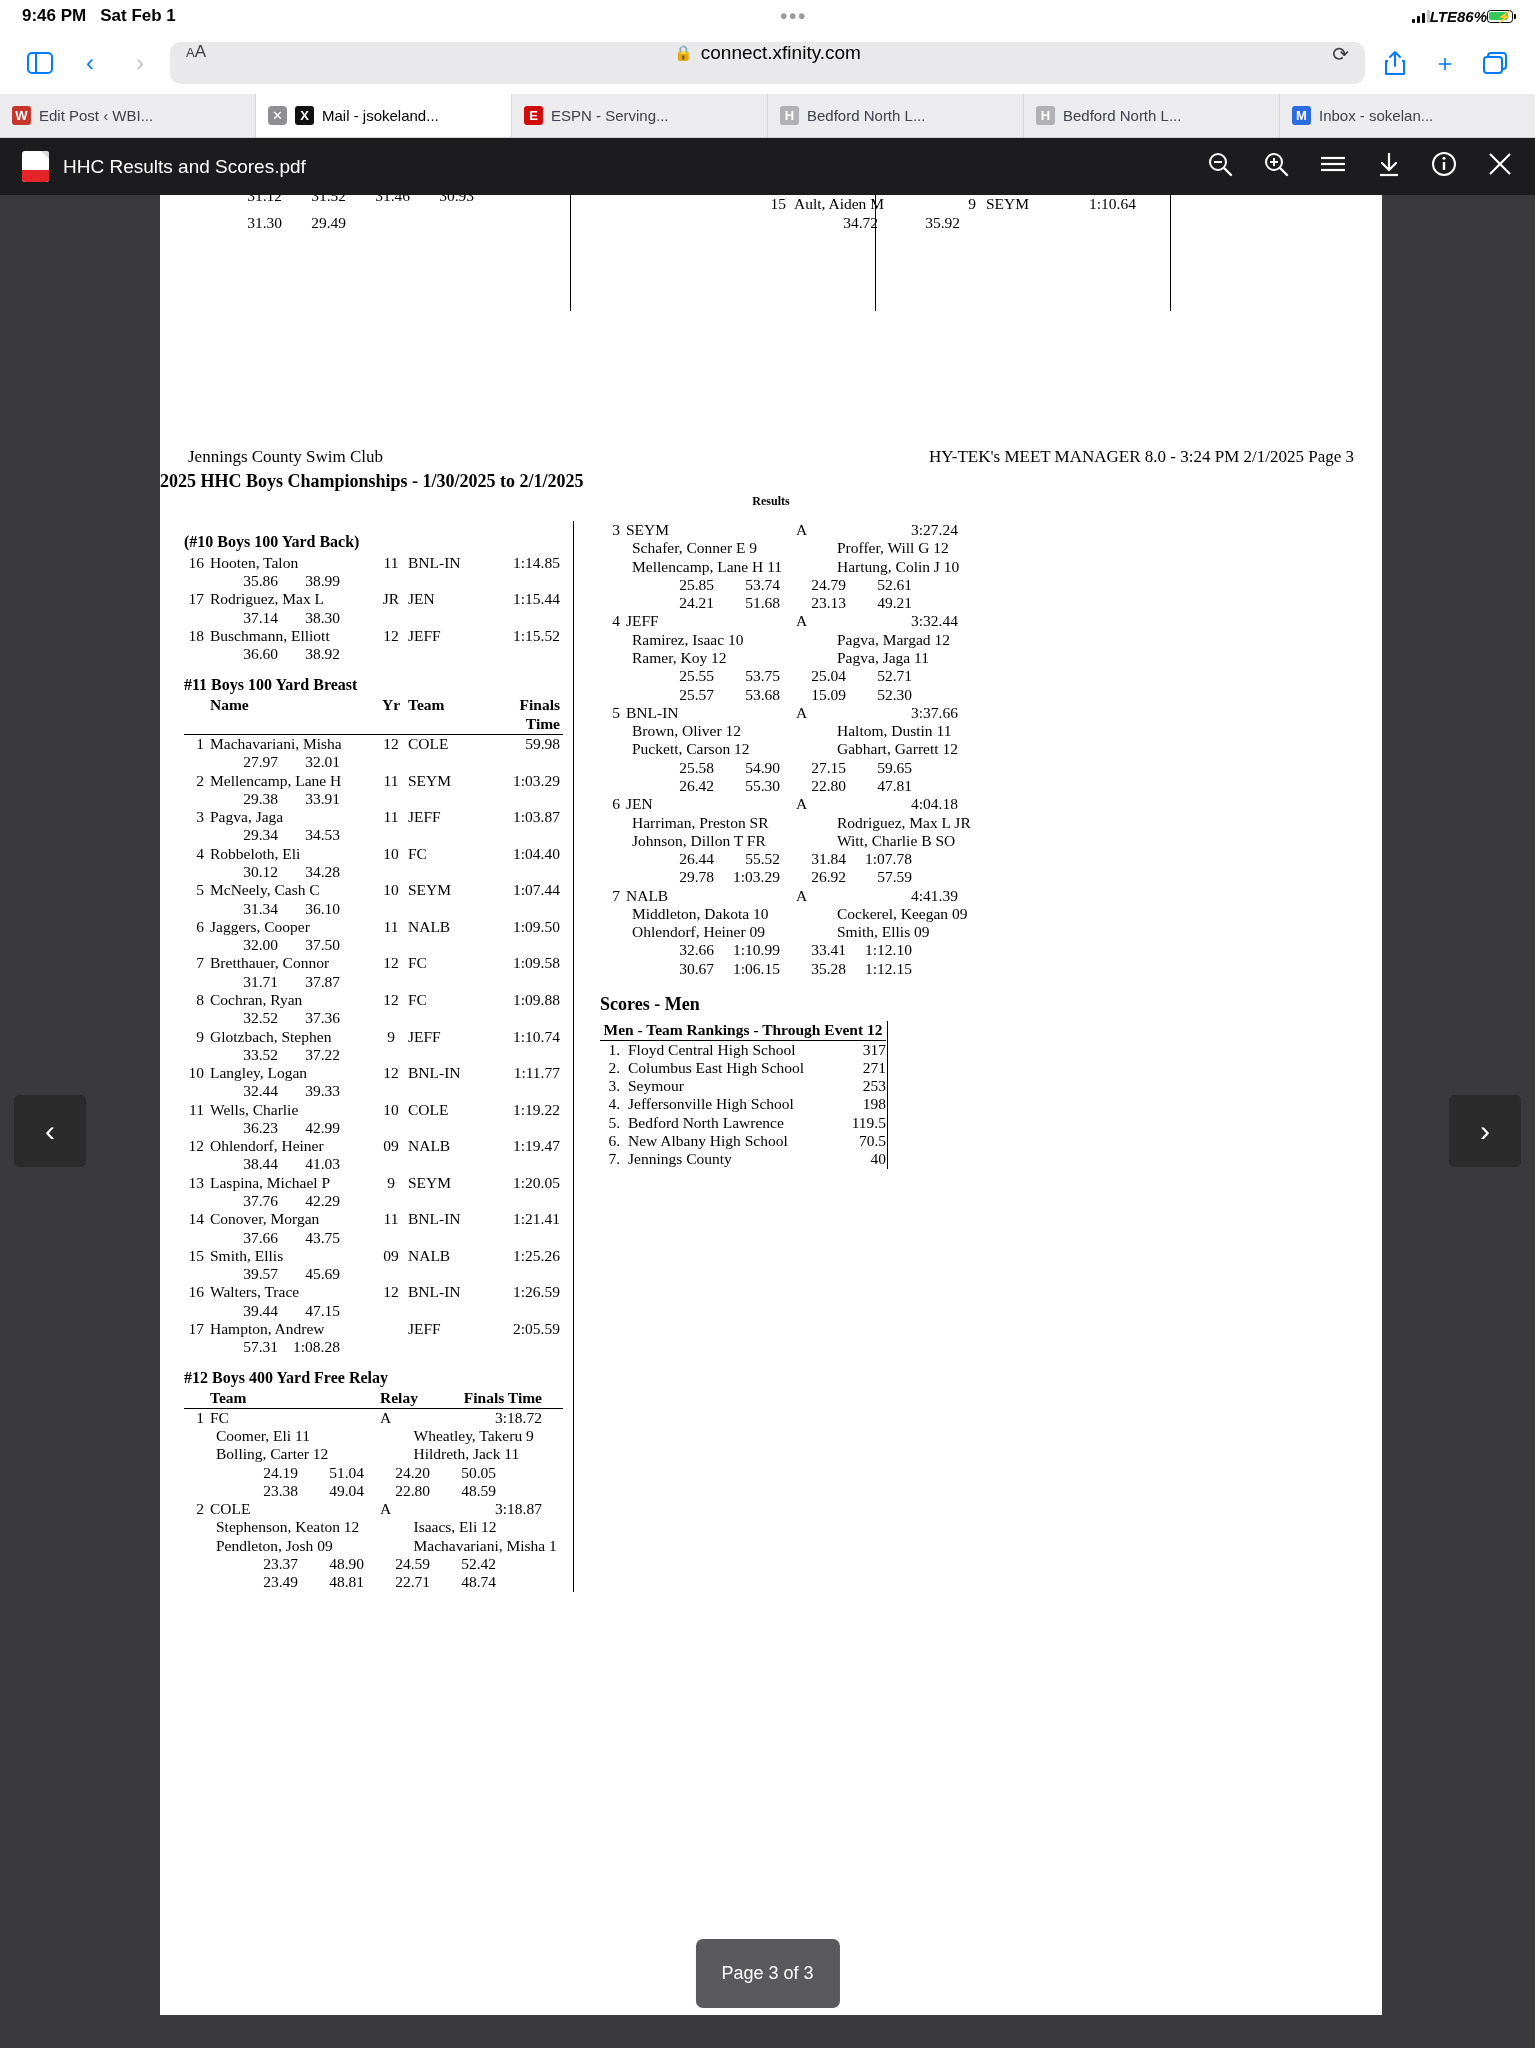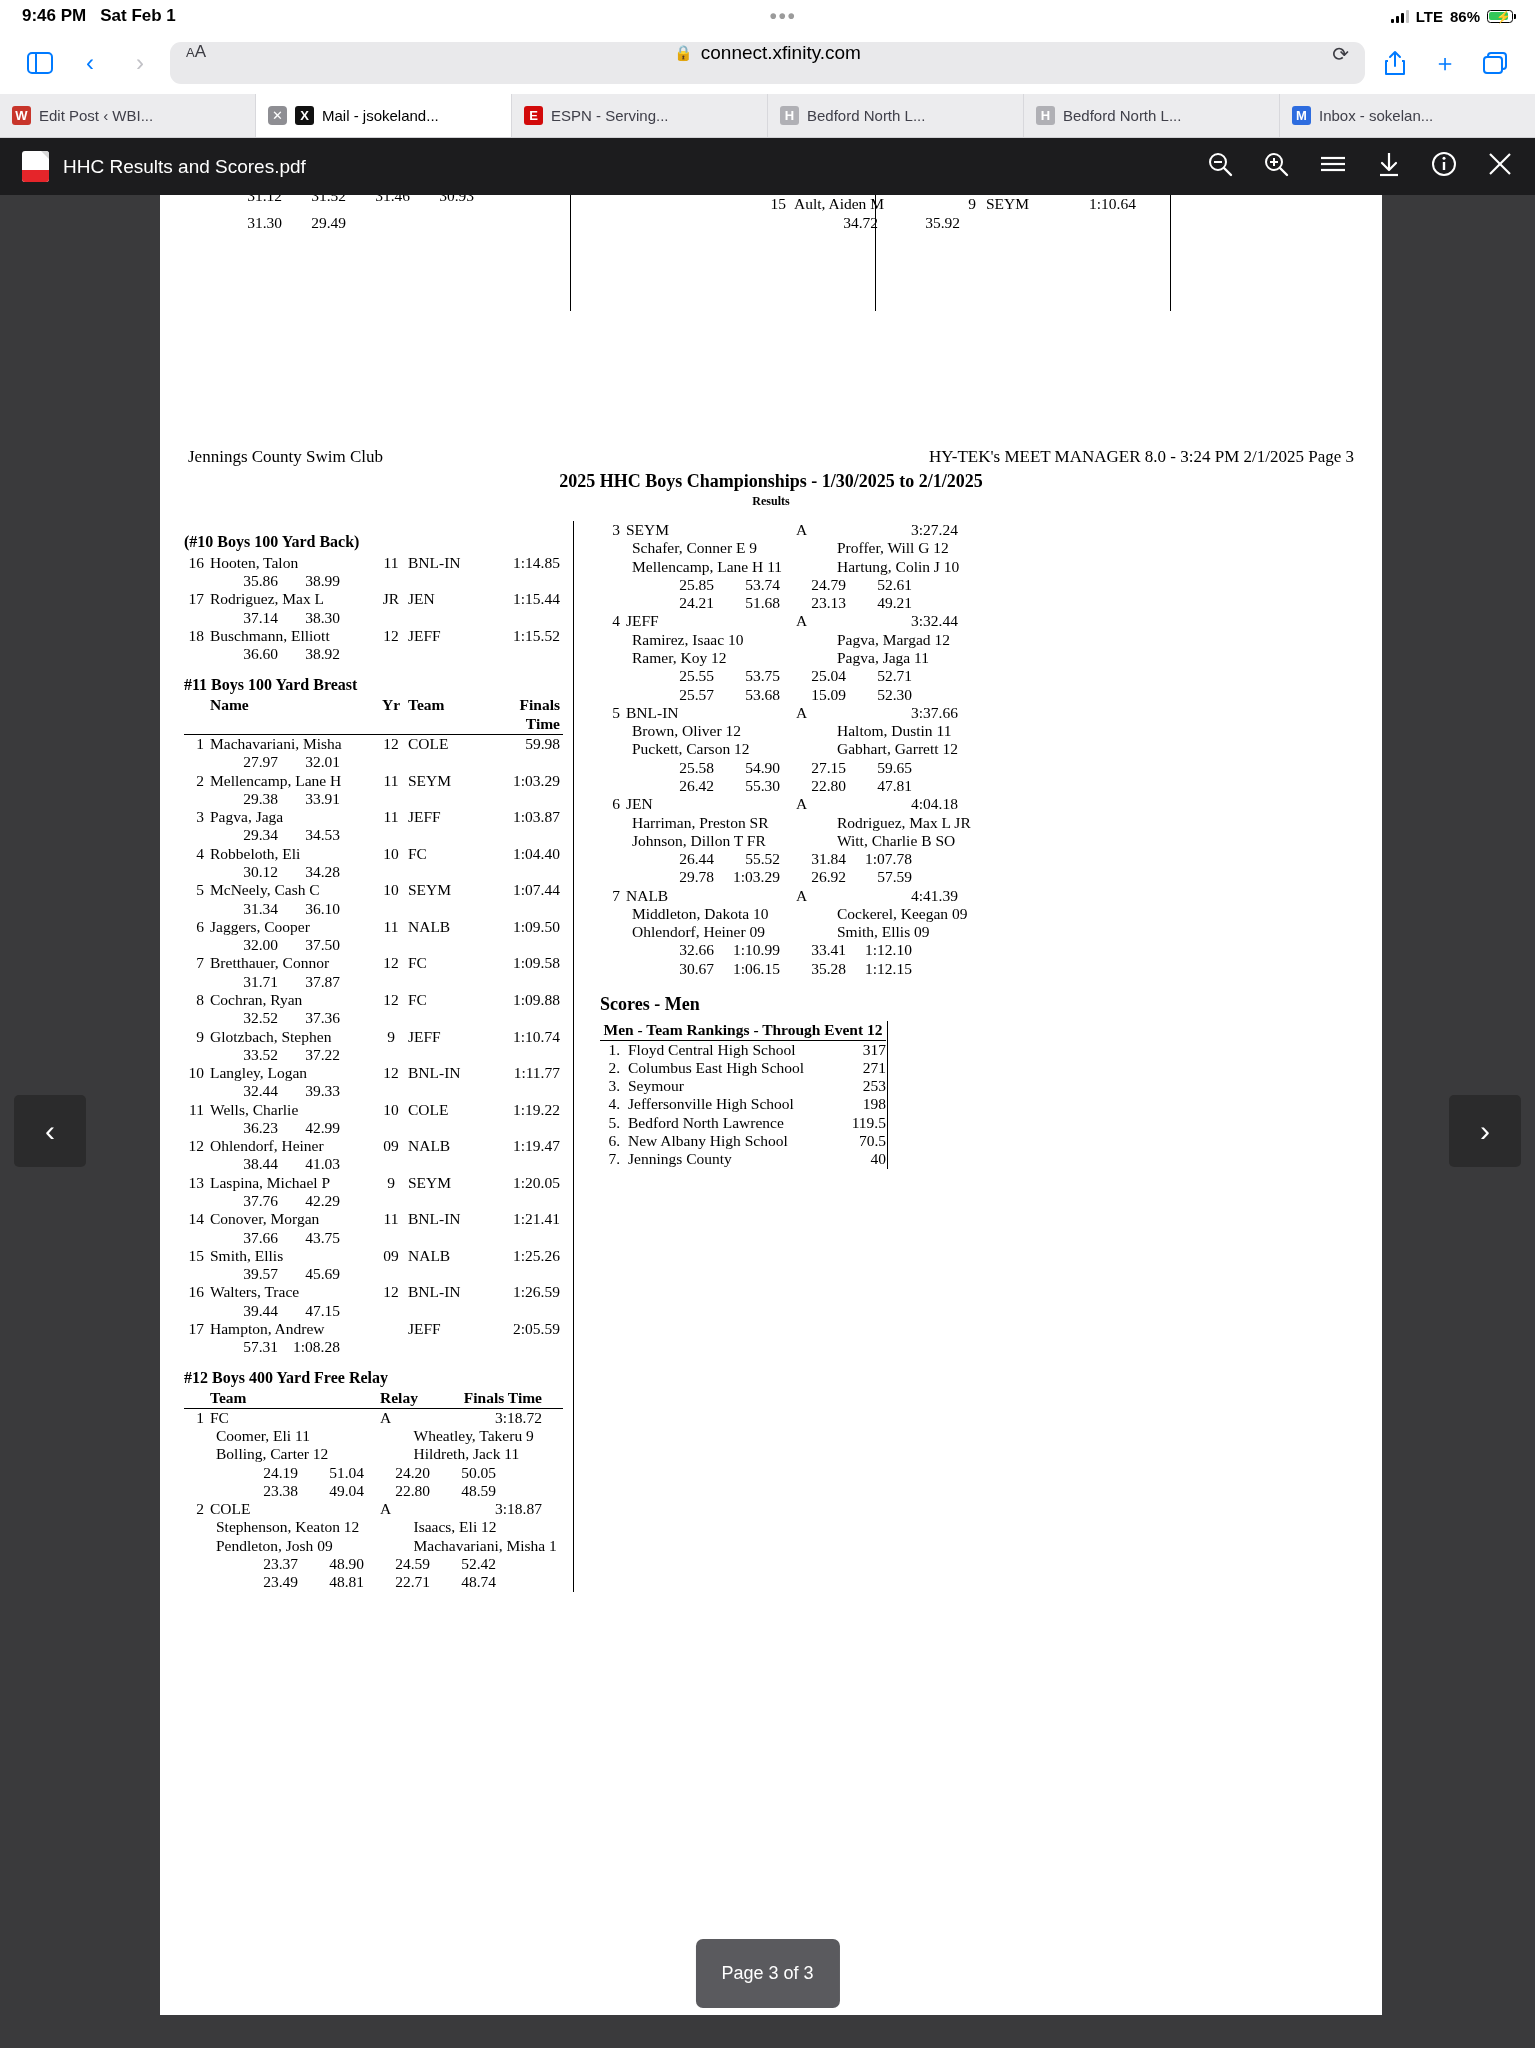--- a/index.html
+++ b/index.html
@@ -17,21 +17,21 @@
     display: flex;
     align-items: center;
     padding: 0 22px;
     font-size: 17px;
     font-weight: 600;
     color: #000;
     background: #ffffff;
   }
   .statusbar .left { display: flex; align-items: center; gap: 14px; }
   .statusbar .center { flex: 1; display: flex; justify-content: center; align-items: center; }
-  .statusbar .right { display: flex; align-items: center; gap: 7px; font-size: 15px; }
+  .statusbar .right { display: flex; align-items: center; font-size: 15px; font-style: italic; }
   .dots { letter-spacing: 2px; color: #9b9b9b; font-size: 20px; line-height: 1; }
 
   .sig-bars { display: inline-flex; align-items: flex-end; gap: 2px; height: 13px; }
   .sig-bars i { width: 3px; background: #000; display: block; border-radius: 1px; }
   .sig-bars i:nth-child(1){ height: 4px; }
   .sig-bars i:nth-child(2){ height: 7px; }
   .sig-bars i:nth-child(3){ height: 10px; }
   .sig-bars i:nth-child(4){ height: 13px; background:#c5c5c5; }
 
   .battery {
@@ -195,21 +195,21 @@
     background: #5a5a5e; color: #fff; font-size: 18px;
     padding: 24px 26px; border-radius: 7px;
   }
 
   
   .doc { font-family: "Liberation Serif", serif; color: #000; }
   .doc-head {
     display: flex; justify-content: space-between; font-size: 17px;
     padding: 0 28px;
   }
-  .doc-title  { text-align: center; font-size: 18px; font-weight: 700; margin-top: 4px; }
+  .doc-title  { text-align: left; font-size: 18px; font-weight: 700; margin-top: 4px; }
   .doc-title2 { text-align: center; font-size: 12px; font-weight: 700; margin-top: 2px; }
 
   .cols { display: flex; padding: 0 24px; margin-top: 12px; gap: 0; }
   .col { font-size: 15.5px; line-height: 1.18; }
   .col-left  { width: 390px; padding-right: 10px; border-right: 1px solid #000; }
   .col-right { width: 420px; padding-left: 26px; }
 
   .evt-title { font-weight: 700; font-size: 16px; margin: 12px 0 2px; }
   .hdr-row {
     display: flex; font-weight: 700; border-bottom: 1px solid #000; padding-bottom: 1px;

